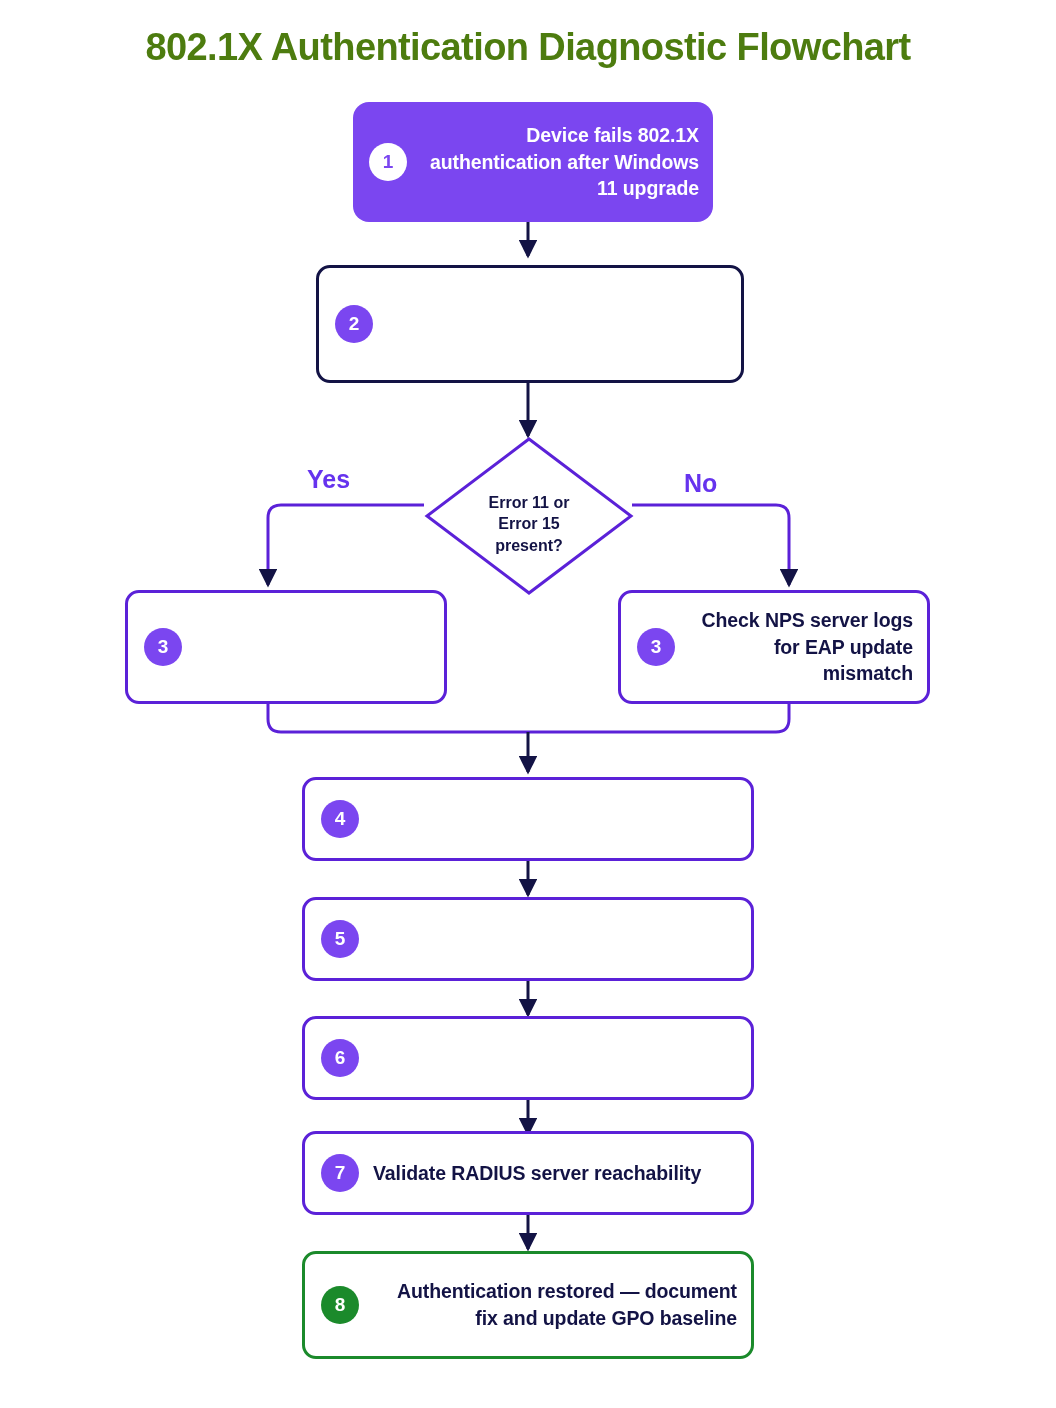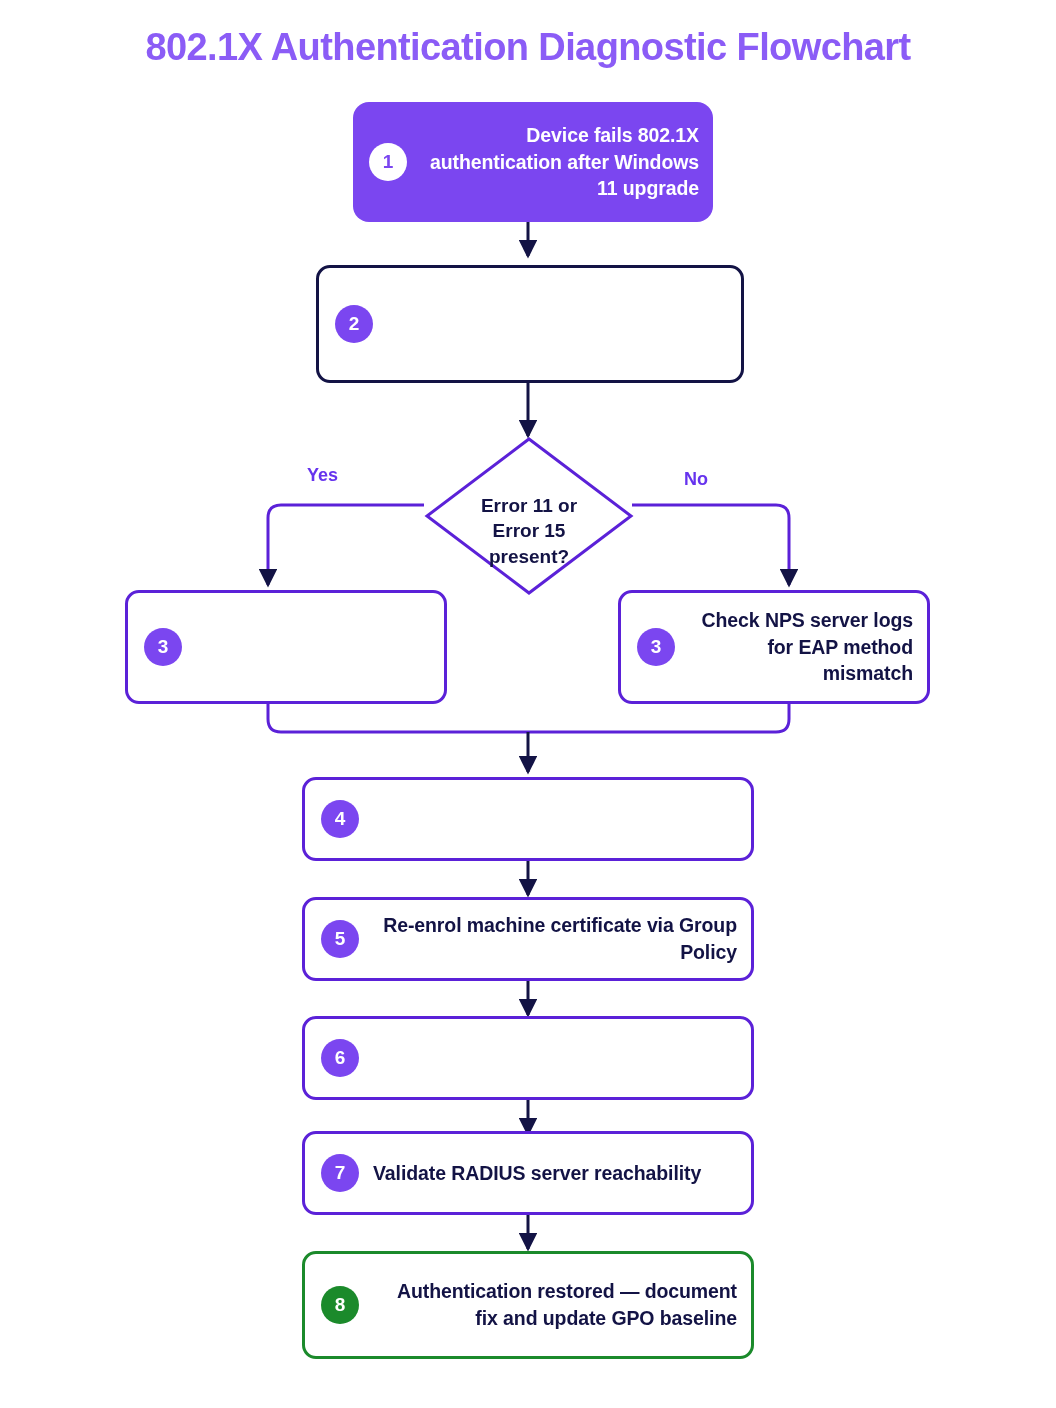--- a/index.html
+++ b/index.html
@@ -22,21 +22,21 @@
   
   .title {
     position: absolute;
     left: 0;
     top: 26px;
     width: 1056px;
     text-align: center;
     font-size: 38px;
     font-weight: 700;
     letter-spacing: -0.6px;
-    color: #8b5cf6;
+    color: #4d7c0f;
   }
 
   
   #wires {
     position: absolute;
     left: 0;
     top: 0;
     width: 1056px;
     height: 1408px;
     pointer-events: none;
@@ -99,38 +99,38 @@
   .node.green .badge { background: #1B8A2B; }
 
   
   .diamond-wrap {
     position: absolute;
   }
   .diamond-wrap svg { display: block; }
   .diamond-text {
     position: absolute;
     left: 0;
-    top: 15px;
+    top: 8px;
     width: 100%;
     height: 100%;
     display: flex;
     flex-direction: column;
     align-items: center;
     justify-content: center;
-    font-size: 19px;
+    font-size: 16px;
     font-weight: 700;
     line-height: 1.34;
     color: #131345;
     text-align: center;
   }
 
   
   .branch-label {
     position: absolute;
-    font-size: 18px;
+    font-size: 25px;
     font-weight: 700;
     color: #6633EE;
   }
 </style>
 </head>
 <body>
 
 <div id="stage">
 
   <div class="title">802.1X Authentication Diagnostic Flowchart</div>
@@ -184,30 +184,29 @@
 
   <div class="branch-label" style="left:307px; top:465px;">Yes</div>
   <div class="branch-label" style="left:684px; top:469px;">No</div>
 
   <div class="node purple" style="left:125px; top:590px; width:322px; height:114px;">
     <div class="badge">3</div>
   </div>
 
   <div class="node purple" style="left:618px; top:590px; width:312px; height:114px;">
     <div class="badge">3</div>
-    <div class="label">Check NPS server logs for EAP method mismatch</div>
+    <div class="label">Check NPS server logs for EAP update mismatch</div>
   </div>
 
   <div class="node purple" style="left:302px; top:777px; width:452px; height:84px;">
     <div class="badge">4</div>
   </div>
 
   <div class="node purple" style="left:302px; top:897px; width:452px; height:84px;">
     <div class="badge">5</div>
-    <div class="label">Re-enrol machine certificate via Group Policy</div>
   </div>
 
   <div class="node purple" style="left:302px; top:1016px; width:452px; height:84px;">
     <div class="badge">6</div>
   </div>
 
   <div class="node purple" style="left:302px; top:1131px; width:452px; height:84px;">
     <div class="badge">7</div>
     <div class="label">Validate RADIUS server reachability</div>
   </div>

